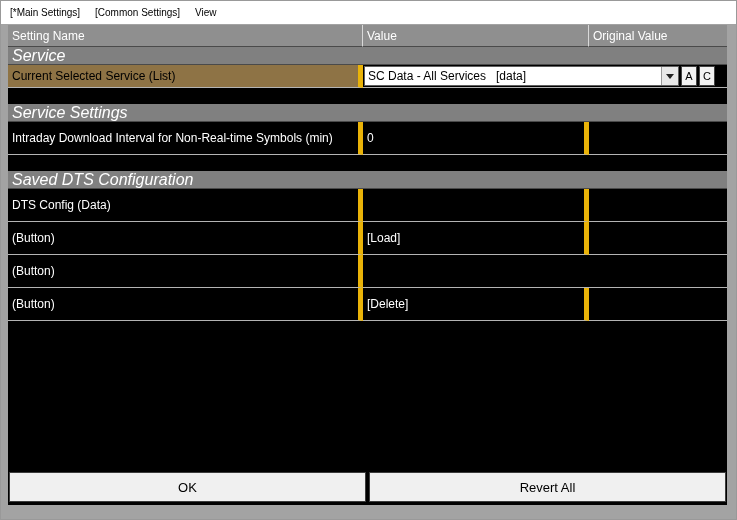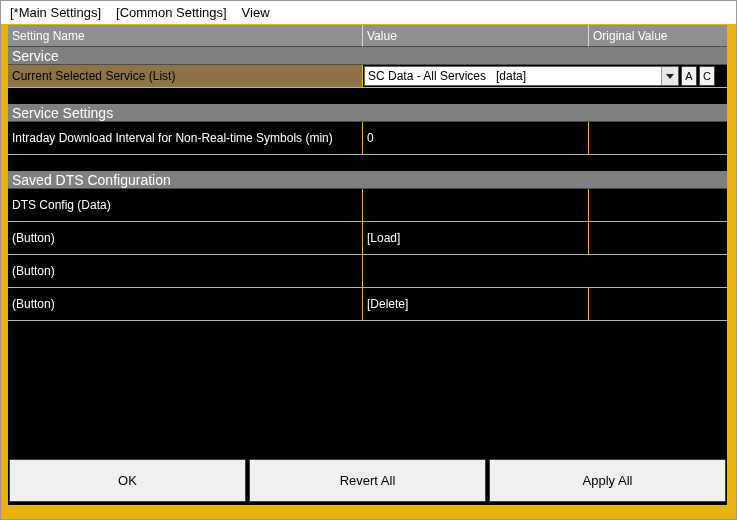--- a/index.html
+++ b/index.html
@@ -14,40 +14,40 @@
   .app-icon { width:16px; height:16px; margin-right:8px; flex:0 0 auto; }
   .title { font-size:13px; color:#000; white-space:nowrap; }
   .win-controls { margin-left:auto; display:flex; height:100%; }
   .win-btn { width:46px; height:100%; display:flex; align-items:center; justify-content:center; }
   .min-glyph { display:block; width:11px; border-top:1px solid #000; }
   .max-glyph { display:block; width:10px; height:10px; border:1px solid #000; }
   .close-glyph { display:block; }
 
   
   .menubar { height:23px; flex:0 0 auto; display:flex; align-items:center; padding-left:9px; background:#fff; }
-  .menu-item { font-size:13px; color:#000; margin-right:15px; white-space:nowrap; }
+  .menu-item { font-size:10px; color:#000; margin-right:15px; white-space:nowrap; }
 
   
-  .main { flex:1; background:#eab308; padding:1px 9px 14px 7px; display:flex; min-height:0; }
+  .main { flex:1; background:#a3a3a3; padding:1px 9px 14px 7px; display:flex; min-height:0; }
   .content { flex:1; background:#000; display:flex; flex-direction:column; min-height:0; }
 
   .row { display:flex; flex:0 0 auto; }
-  .cell { border-right:1px solid #eab308; border-bottom:1px solid #b4b4b4;
+  .cell { border-right:5px solid #eab308; border-bottom:1px solid #b4b4b4;
           display:flex; align-items:center; padding:0 4px; font-size:12px;
           color:#fff; background:#000; overflow:hidden; white-space:nowrap; }
   .c-name { width:355px; flex:0 0 auto; }
   .c-value { width:226px; flex:0 0 auto; }
   .c-orig { flex:1; border-right:none; }
 
   .header-row .cell { background:#8f8f8f; color:#ffffff; height:22px;
                       border-right:1px solid #d9d9d9; border-bottom:1px solid #4a4a4a; }
   .header-row .c-orig { border-right:none; }
 
   .section-row { height:18px; background:#808080; border-bottom:1px solid #4a4a4a;
-                 display:flex; align-items:center; padding:0 4px; font-size:14px; color:#fff; flex:0 0 auto; }
+                 display:flex; align-items:center; padding:0 4px; font-size:16px; color:#fff; flex:0 0 auto;font-style:italic; }
 
   .setting-row .cell { height:33px; }
 
   
   .selected-row { height:23px; }
   .selected-row .c-name { background:#8e7345; color:#000; height:23px; }
   .sel-cell { flex:1; background:#000; border-bottom:1px solid #b4b4b4;
               display:flex; align-items:stretch; gap:2px; padding:1px 12px 1px 1px; }
   .combo { flex:1; background:#fff; border:1px solid #5f5f5f; display:flex; align-items:stretch; min-width:0;gap:12px; }
   .combo-text { flex:1; display:flex; align-items:center; padding:0 3px; font-size:12px;
@@ -57,21 +57,21 @@
   .arrow-down { width:0; height:0; border-left:4px solid transparent; border-right:4px solid transparent;
                 border-top:5px solid #222; }
   .mini-btn { width:16px; flex:0 0 auto; background:#f2f2f2; border:1px solid #444; color:#000;
               font-size:11px; display:flex; align-items:center; justify-content:center; }
 
   .spacer-row { height:16px; background:#000; flex:0 0 auto; }
   .filler { flex:1; background:#000; min-height:0; }
 
   
   .footer { flex:0 0 auto; background:#000; display:flex; gap:3px; padding:2px 1px 3px 1px; }
-  .footer-btn { flex:1; height:43px; background:#f0f0f0; border:1px solid #3c3c3c;
+  .footer-btn { flex:1; height:30px; background:#f0f0f0; border:1px solid #3c3c3c;
                 display:flex; align-items:center; justify-content:center; font-size:13px; color:#000; }
 </style>
 </head>
 <body>
 
 <div class="window">
 
 
   <div class="menubar">
     <span class="menu-item">[*Main Settings]</span>
@@ -139,18 +139,17 @@
         <div class="cell c-name">(Button)</div>
         <div class="cell c-value">[Delete]</div>
         <div class="cell c-orig"></div>
       </div>
 
       <div class="filler"></div>
 
       <div class="footer">
         <div class="footer-btn">OK</div>
         <div class="footer-btn">Revert All</div>
-        <div class="footer-btn">Apply All</div>
       </div>
 
     </div>
   </div>
 </div>
 
 </body></html>

